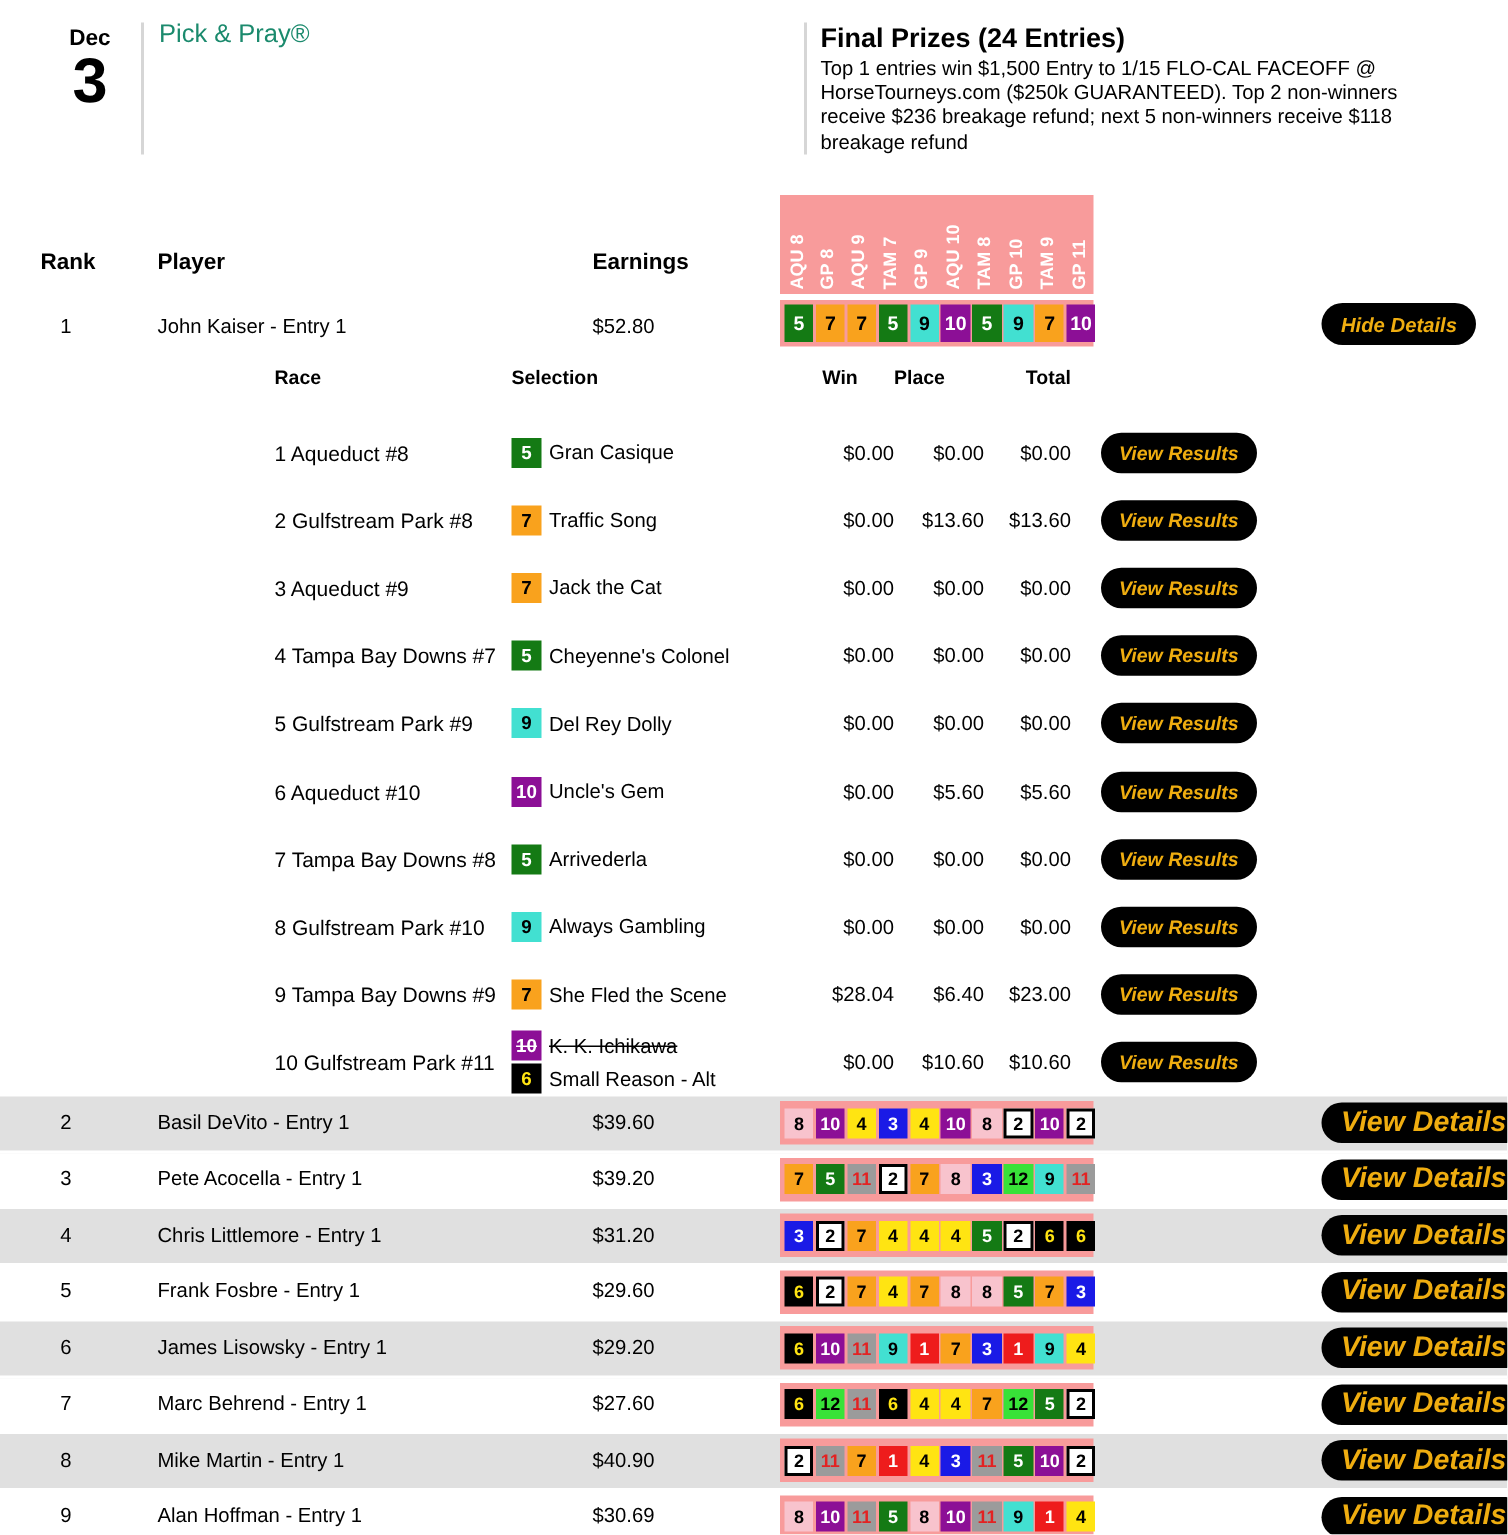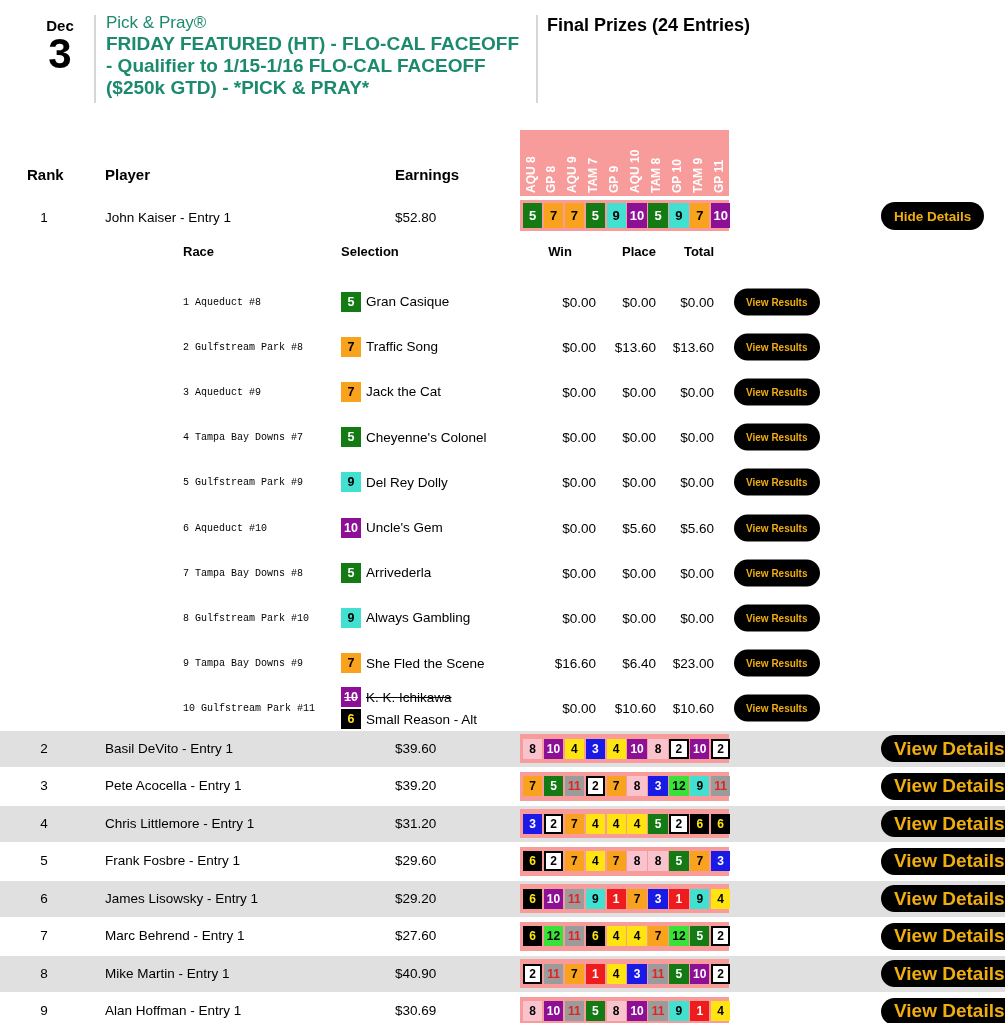--- a/index.html
+++ b/index.html
@@ -28,46 +28,46 @@
 
   
   .chipstrip{background:var(--pink);display:flex;align-items:center;padding:0 3px;gap:1.6px;box-sizing:border-box;}
   .chip{display:flex;align-items:center;justify-content:center;font-weight:bold;flex:none;box-sizing:border-box;}
   .chip-lg{width:19.3px;height:25px;font-size:13px;}
   .chip-md{width:19.3px;height:20px;font-size:12px;}
   .chip-sm{width:20px;height:20px;font-size:12.5px;}
 
   
   .pill{background:var(--btn-bg);color:var(--gold);border:none;border-radius:15px;
-        font-weight:bold;font-family:inherit;cursor:pointer;white-space:nowrap;}
+        font-weight:bold;font-family:inherit;cursor:pointer;white-space:nowrap;font-style:italic;}
 
   
   .cell{position:absolute;font-size:13.5px;}
   .row1-rank{left:24px;top:210px;width:40px;text-align:center;}
   .row1-player{left:105px;top:210px;}
   .row1-earn{left:395px;top:210px;}
   .row1-strip{position:absolute;left:520px;top:200px;width:209px;height:31px;}
   .row1-btn{position:absolute;left:881px;top:202px;height:28px;padding:0 13px;font-size:13.5px;}
 
   
   #details{position:absolute;left:0;top:240px;width:1005px;}
   .d-head{position:relative;height:39px;font-weight:bold;font-size:13px;}
   .dh{position:absolute;top:4px;}
   .dh-race{left:183px;} .dh-sel{left:341px;}
   .dh-win{left:520px;width:80px;text-align:center;}
-  .dh-place{left:596px;width:60px;text-align:right;}
+  .dh-place{left:596px;width:60px;text-align:left;}
   .dh-total{left:656px;width:58px;text-align:right;}
   .d-row{position:relative;height:45.2px;}
-  .d-race{position:absolute;left:183px;top:50%;transform:translateY(-50%);font-size:10px;font-family:Liberation Mono, monospace;}
+  .d-race{position:absolute;left:183px;top:50%;transform:translateY(-50%);font-size:14px;}
   .d-sel{position:absolute;left:341px;top:50%;transform:translateY(-50%);}
   .sel-line{display:flex;align-items:center;gap:5px;font-size:13.5px;}
   .sel-stack{display:flex;flex-direction:column;gap:2px;}
   .d-money{position:absolute;top:50%;transform:translateY(-50%);font-size:13.5px;text-align:right;}
   .d-win{left:516px;width:80px;} .d-place{left:596px;width:60px;} .d-total{left:656px;width:58px;}
-  .d-btn{position:absolute;left:734px;top:50%;transform:translateY(-50%);height:27px;padding:0 12px;font-size:10px;}
+  .d-btn{position:absolute;left:734px;top:50%;transform:translateY(-50%);height:27px;padding:0 12px;font-size:13px;}
   .strike{text-decoration:line-through;}
 
   
   #lower{position:absolute;left:0;top:731px;width:1005px;}
   .l-row{position:relative;height:37.5px;box-sizing:border-box;border-bottom:2.5px solid #fff;background:#fff;}
   .l-row.gray{background:var(--gray);}
   .l-cell{position:absolute;top:50%;transform:translateY(-55%);font-size:13.5px;}
   .l-rank{left:24px;width:40px;text-align:center;}
   .l-player{left:105px;} .l-earn{left:395px;}
   .l-strip{position:absolute;left:520px;top:3px;width:209px;height:29px;}
@@ -75,23 +75,23 @@
 </style>
 </head>
 <body>
 
 <div class="page">
 
   <div class="date-month">Dec</div>
   <div class="date-day">3</div>
   <div class="divider" id="div1"></div>
   <div class="subtitle">Pick &amp; Pray®</div>
-  <div class="title">FRIDAY FEATURED (HT) - FLO-CAL FACEOFF - Qualifier to 1/15-1/16 FLO-CAL FACEOFF ($250k GTD) - *PICK &amp; PRAY*</div>
   <div class="divider" id="div2"></div>
   <div class="prizes-title">Final Prizes (24 Entries)</div>
+  <div class="prizes-body">Top 1 entries win $1,500 Entry to 1/15 FLO-CAL FACEOFF @ HorseTourneys.com ($250k GUARANTEED). Top 2 non-winners receive $236 breakage refund; next 5 non-winners receive $118 breakage refund</div>
 
   <div class="th th-rank">Rank</div>
   <div class="th th-player">Player</div>
   <div class="th th-earnings">Earnings</div>
   <div class="race-cols-bg"></div>
   <div id="race-cols">
       <div class="race-col-label" style="left:524.5px">AQU 8</div>
       <div class="race-col-label" style="left:545.4px">GP 8</div>
       <div class="race-col-label" style="left:566.3px">AQU 9</div>
       <div class="race-col-label" style="left:587.2px">TAM 7</div>
@@ -236,21 +236,21 @@
     <button class="pill d-btn">View Results</button>
   </div>
         <div class="d-row">
     <div class="d-race">9 Tampa Bay Downs #9</div>
     <div class="d-sel">
             <div class="sel-line">
               <span class="chip chip-sm" style="background:#f9a21d;color:#000000;">7</span>
               <span>She Fled the Scene</span>
             </div>
           </div>
-    <div class="d-money d-win">$16.60</div>
+    <div class="d-money d-win">$28.04</div>
     <div class="d-money d-place">$6.40</div>
     <div class="d-money d-total">$23.00</div>
     <button class="pill d-btn">View Results</button>
   </div>
         <div class="d-row">
     <div class="d-race">10 Gulfstream Park #11</div>
     <div class="d-sel">
             <div class="sel-stack">
          <div class="sel-line">
                 <span class="chip chip-sm" style="background:#8c0f96;color:#ffffff;text-decoration:line-through;">10</span>

